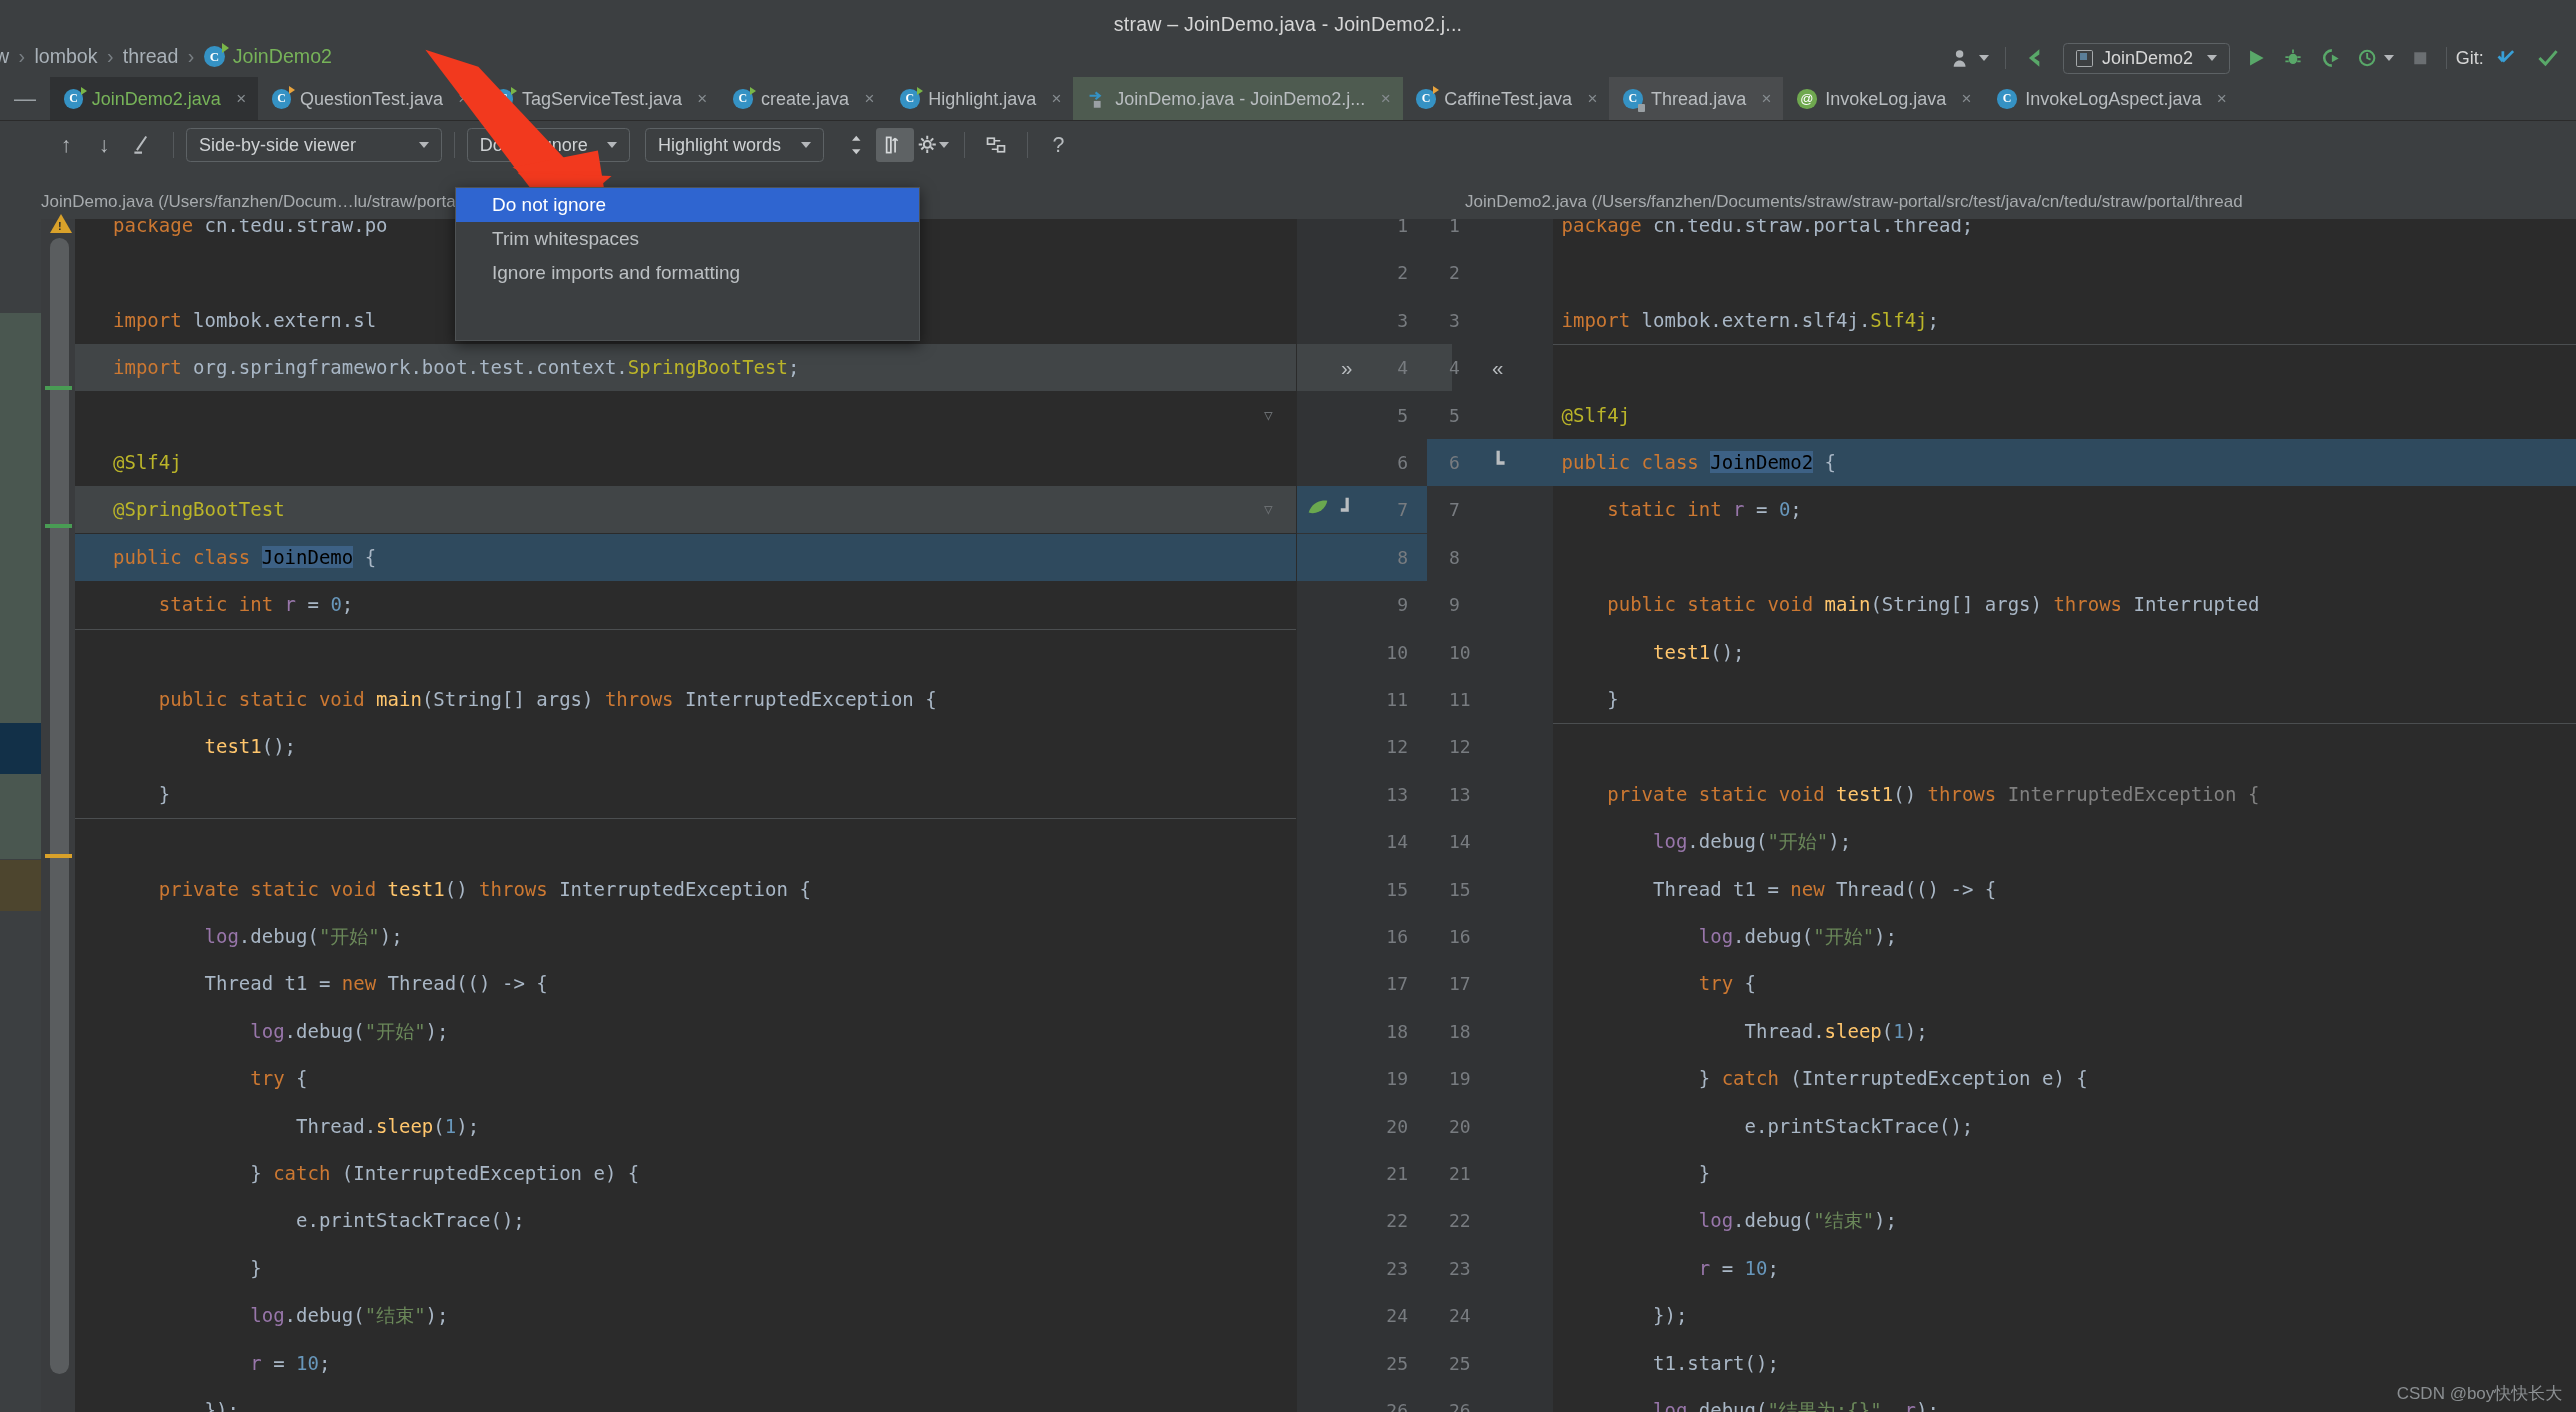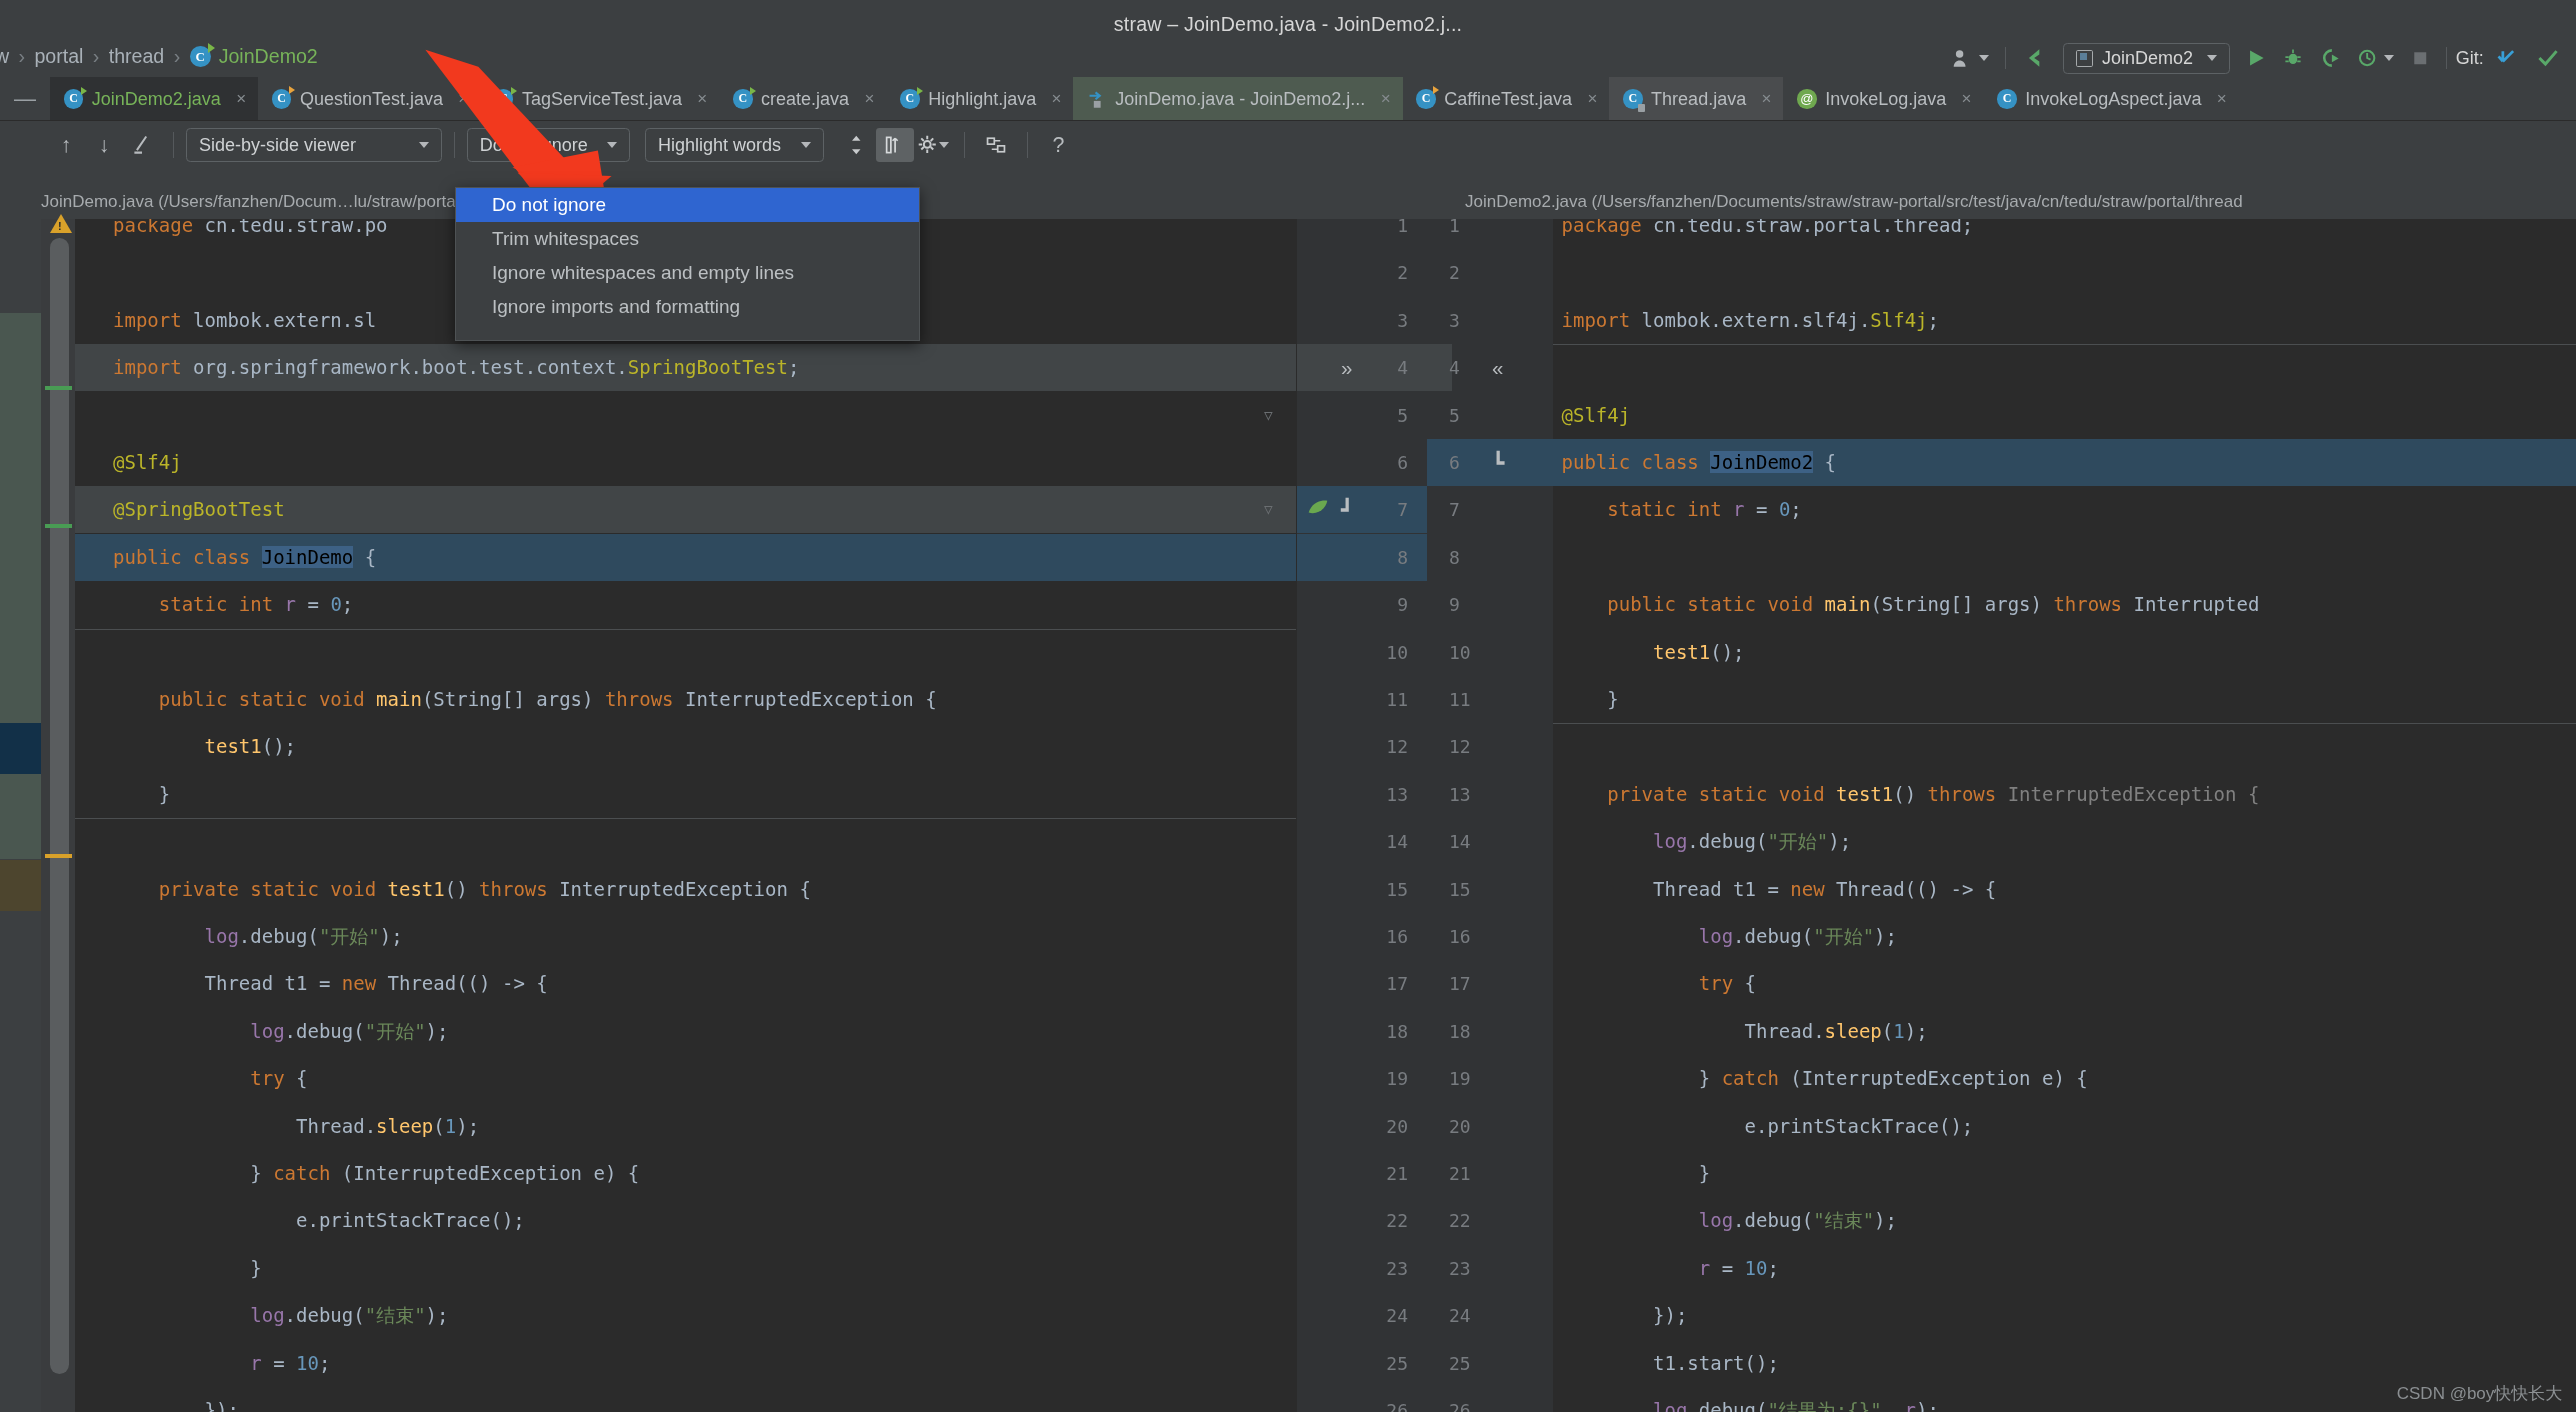--- a/index.html
+++ b/index.html
@@ -199,21 +199,21 @@
 
 <div class="app">
 
   <div class="titlebar">
     <span class="titlebar-text">straw – JoinDemo.java - JoinDemo2.j...</span>
   </div>
 
   <div class="breadcrumbs">
     <span class="crumb lead">w</span>
     <span class="crumb-sep">›</span>
-    <span class="crumb">portal</span>
+    <span class="crumb">lombok</span>
     <span class="crumb-sep">›</span>
     <span class="crumb">thread</span>
     <span class="crumb-sep">›</span>
     <span class="icon-class"></span>
     <span class="crumb-cls">JoinDemo2</span>
   </div>
 
   <div class="win-actions">
     <div class="wa">
       <svg width="22" height="20.5" viewBox="0 0 26 24">
@@ -566,21 +566,20 @@
           <div class="ln" style="top: 1168px;"><span class="code" style="position: relative;"><span class="plain">        </span><span class="fld">log</span><span class="plain">.debug(</span><span class="str">"结果为:{}"</span><span class="plain">, </span><span class="fld">r</span><span class="plain">);</span></span></div>
         </div>
     </div>
 
     <div class="watermark">CSDN @boy快快长大</div>
   </div>
 
   <div class="popup">
     <div class="popup-item sel">Do not ignore</div>
     <div class="popup-item">Trim whitespaces</div>
-    <div class="popup-item">Ignore whitespaces and empty lines</div>
     <div class="popup-item">Ignore imports and formatting</div>
   </div>
 
   <svg class="arrow" width="2576" height="1413" viewBox="0 0 3016 1654">
     <g>
       <path d="M 498 58 L 560 78 L 686 212 L 630 232 Z" fill="#f2391e"></path>
       <path d="M 600 196 L 700 176 L 712 250 Z" fill="#f2391e"></path>
       <path d="M 606 202 L 716 206 L 662 252 Z" fill="#f2391e"></path>
     </g>
   </svg>

